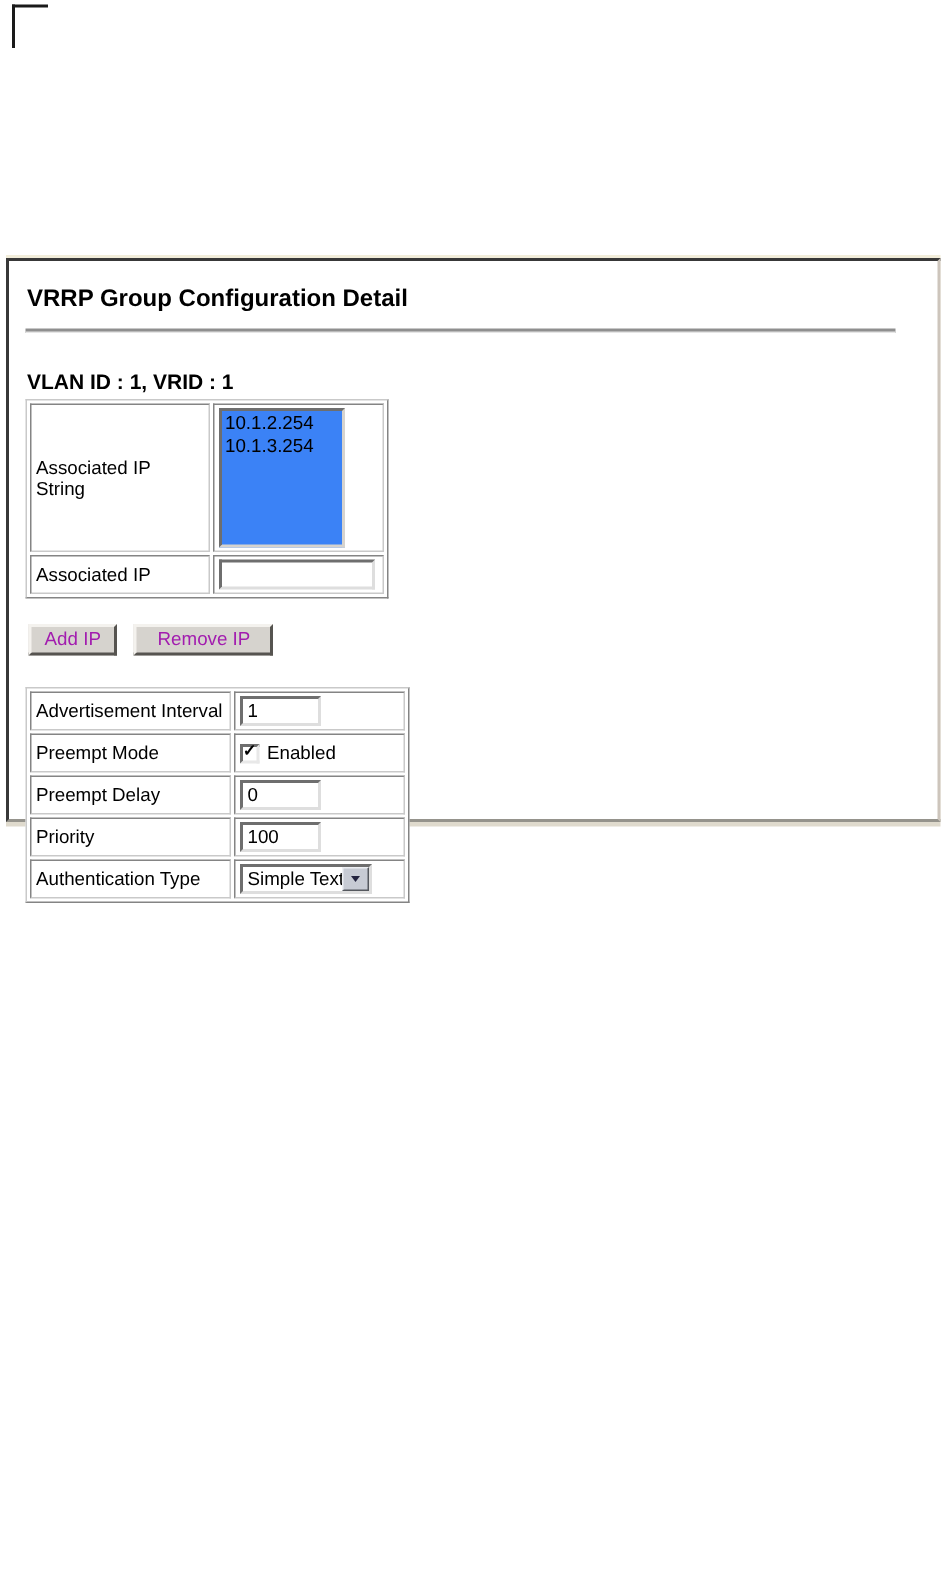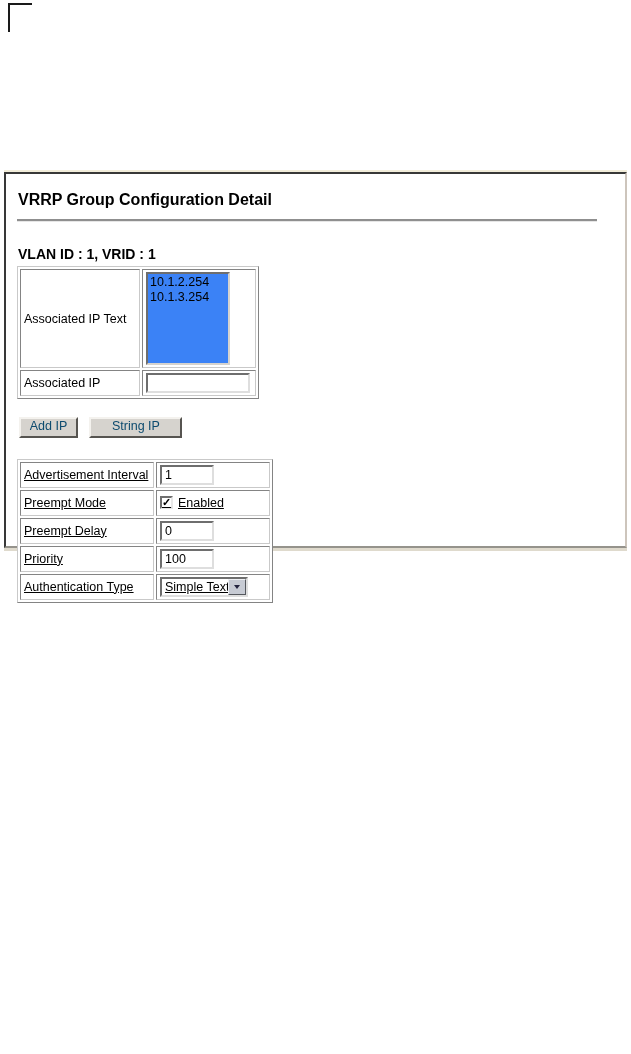--- a/index.html
+++ b/index.html
@@ -127,28 +127,28 @@
   
   .btnrow { margin-top: 17px; margin-left: 3px; }
   button.btn {
     height: 21px;
     box-sizing: border-box;
     background: #d6d3ce;
     border: 2px solid;
     border-color: #f4f2ee #565450 #565450 #f4f2ee;
     font-family: "Liberation Sans", sans-serif;
     font-size: 12.5px;
-    color: #0c4a6e;
+    color: #a21caf;
     padding: 0 4px 2px 4px;
     cursor: pointer;
   }
   .btn-add { width: 59px; margin-right: 7px; }
   .btn-remove { width: 93px; }
 
-  .cfg-wrap { margin-top: 21px; text-decoration: underline; }
+  .cfg-wrap { margin-top: 21px; }
 
   
   .cb-row { display: flex; align-items: center; }
   .checkbox {
     width: 13px;
     height: 13px;
     box-sizing: border-box;
     background: #ffffff;
     border: 2px solid;
     border-color: #6e6e6e #e8e8e8 #e8e8e8 #6e6e6e;
@@ -214,40 +214,40 @@
 
   <h1 class="page-title">VRRP Group Configuration Detail</h1>
 
   <div class="title-divider"></div>
 
   <div class="subtitle">VLAN ID : 1, VRID : 1</div>
 
   <table class="tbl ip-tbl">
     <tbody>
         <tr>
-      <td class="c1">Associated IP Text</td>
+      <td class="c1">Associated IP String</td>
       <td class="c2">
         <div class="listbox">
           <div class="opt">10.1.2.254</div>
           <div class="opt">10.1.3.254</div>
         </div>
       </td>
     </tr>
     <tr>
       <td class="c1">Associated IP</td>
       <td class="c2">
         <input class="txt w104" type="text" value="" style="">
       </td>
     </tr>
   </tbody>
     </table>
 
   <div class="btnrow">
     <button class="btn btn-add">Add IP</button>
-    <button class="btn btn-remove">String IP</button>
+    <button class="btn btn-remove">Remove IP</button>
   </div>
 
   <div class="cfg-wrap">
     <table class="tbl cfg">
       <tbody>
           <tr>
         <td class="c1">Advertisement Interval</td>
         <td class="c2">
           <input class="txt w54" type="text" value="1" style="">
         </td>

